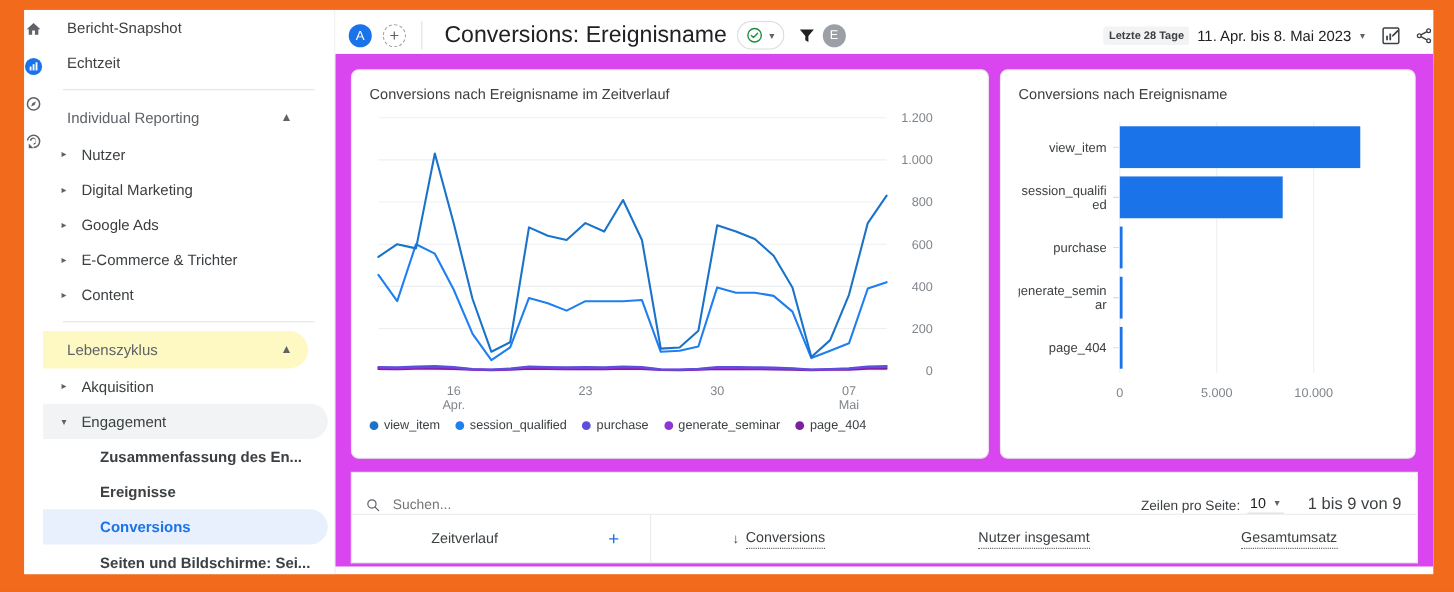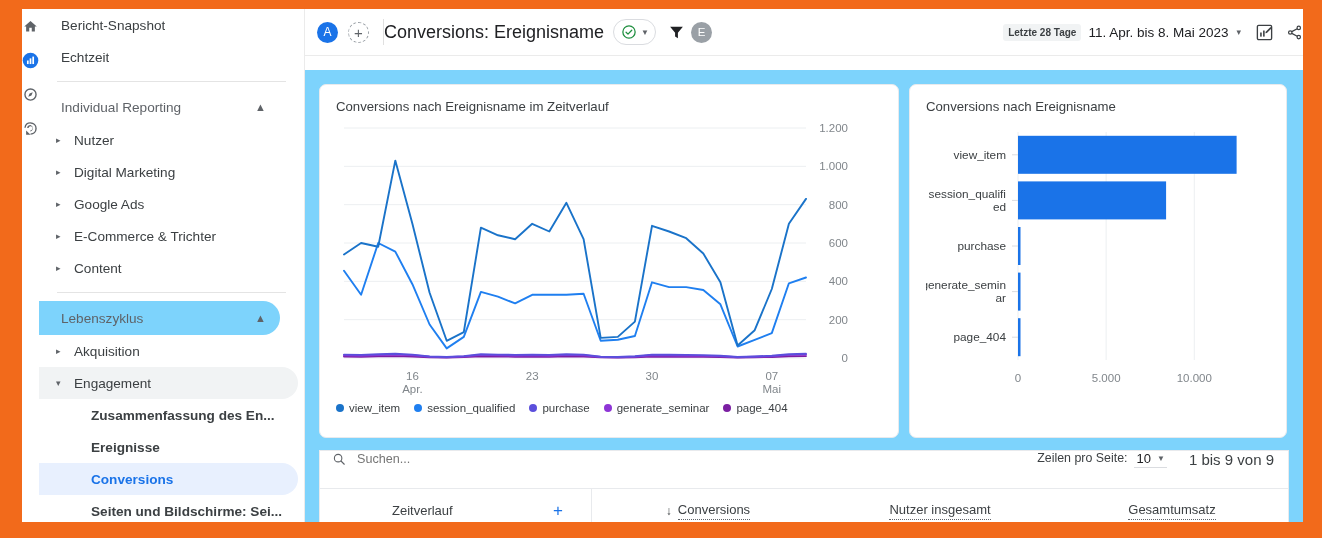--- a/index.html
+++ b/index.html
@@ -52,21 +52,21 @@
     display: flex; align-items: center;
   }
   .nav-label { overflow: hidden; text-overflow: ellipsis; }
   .nav-sep { height: 1px; background: #e4e4e4; margin: 8px 18px 8px 18px; }
   .nav-group {
     display: flex; align-items: center; justify-content: space-between;
     height: 34px; margin-right: 24px; padding: 0 14px 0 22px;
     border-radius: 0 17px 17px 0;
     color: #5f6368; font-size: 13.6px; cursor: pointer;
   }
-  .nav-group.shaded { background: #7dd3fc; align-items: center; }
+  .nav-group.shaded { background: #fef9c3; align-items: center; }
   .nav-group .chev { font-size: 11px; color: #5f6368; }
   .nav-row.sub { padding-left: 52px; font-weight: bold; }
   .nav-row.active { background: #e8f0fe; color: #1a73e8; }
   .nav-row.hl { background: #f1f3f4; }
 
   
   .header {
     position: absolute; left: 283px; top: 0; width: 998px; height: 47px;
     background: #ffffff; border-bottom: 1px solid #ebebeb;
     display: flex; align-items: center;
@@ -77,21 +77,21 @@
     justify-content: center; margin-left: 12px; cursor: pointer; flex: 0 0 auto;
   }
   .plus-btn {
     width: 21px; height: 21px; border-radius: 50%;
     border: 1px dashed #9aa0a6; color: #5f6368; font-size: 15px;
     display: flex; align-items: center; justify-content: center;
     margin-left: 10px; cursor: pointer; flex: 0 0 auto; line-height: 1;
   }
   .hdr-divider { width: 1px; height: 26px; background: #e0e0e0; margin-left: 14px; flex: 0 0 auto; }
   .page-title {
-    font-size: 18px; color: #202124; white-space: nowrap;
+    font-size: 21px; color: #202124; margin-left: 20px; white-space: nowrap;
     font-weight: 400; flex: 0 0 auto;
   }
   .check-chip {
     display: flex; align-items: center; gap: 4px;
     border: 1px solid #dadce0; border-radius: 14px; height: 26px;
     padding: 0 6px 0 7px; margin-left: 9px; cursor: pointer; flex: 0 0 auto;
   }
   .chip-caret { color: #5f6368; font-size: 8px; }
   .funnel { margin-left: 12px; cursor: pointer; flex: 0 0 auto; display:flex; }
   .avatar-e {
@@ -103,22 +103,22 @@
   .date-badge {
     background: #f1f3f4; color: #3c4043; font-size: 10px; font-weight: bold;
     border-radius: 3px; padding: 3px 5px; margin-right: 7px; white-space: nowrap;
   }
   .date-text { font-size: 13.5px; color: #202124; white-space: nowrap; cursor: pointer; }
   .date-caret { color: #5f6368; font-size: 9px; margin-left: 8px; }
   .hdr-icon { margin-left: 14px; cursor: pointer; display: flex; align-items: center; }
 
   
   .content {
-    position: absolute; left: 283px; top: 61px; width: 998px; height: 466px;
-    background: #7dd3fc; overflow: hidden;
+    position: absolute; left: 283px; top: 40px; width: 998px; height: 466px;
+    background: #d946ef; overflow: hidden;
   }
   .cards { display: flex; padding: 14px 14px 0 14px; gap: 10px; }
   .card {
     background: #fff; border: 1px solid #e8eaed; border-radius: 7px;
     padding: 14px 16px 10px 16px; position: relative;
   }
   .card.c1 { width: 580px; height: 354px; }
   .card.c2 { width: 378px; height: 354px; }
   .card-title { font-size: 13.2px; color: #3c4043; margin-bottom: 4px; }
 
@@ -130,21 +130,21 @@
     font-size: 11.5px; color: #3c4043; margin-top: 2px; flex-wrap: wrap;
   }
   .legend-item { display: flex; align-items: center; gap: 5px; cursor: pointer; }
   .dot { width: 8px; height: 8px; border-radius: 50%; flex: 0 0 auto; }
 
   
   .tablecard {
     margin: 12px 14px 0 14px; border: 1px solid #e8eaed; border-top: none;
     border-radius: 0; background: #fff;
   }
-  .tbl-top { display: flex; align-items: flex-start; height: 38px; border-top: 1px solid #e8eaed; }
+  .tbl-top { display: flex; align-items: flex-end; height: 38px; border-top: 1px solid #e8eaed; }
   .search-wrap { display: flex; align-items: center; gap: 9px; padding-left: 12px; flex: 1 1 auto; }
   .search-input {
     border: none; outline: none; font-size: 12.6px; color: #5f6368;
     font-family: "Liberation Sans", sans-serif; width: 240px; background: transparent;
   }
   .rows-label { font-size: 12.4px; color: #3c4043; white-space: nowrap; }
   .rows-val {
     font-size: 13px; color: #202124; margin-left: 7px; border-bottom: 1px solid #dadce0;
     padding: 0 16px 1px 2px; cursor: pointer; position: relative;
   }

